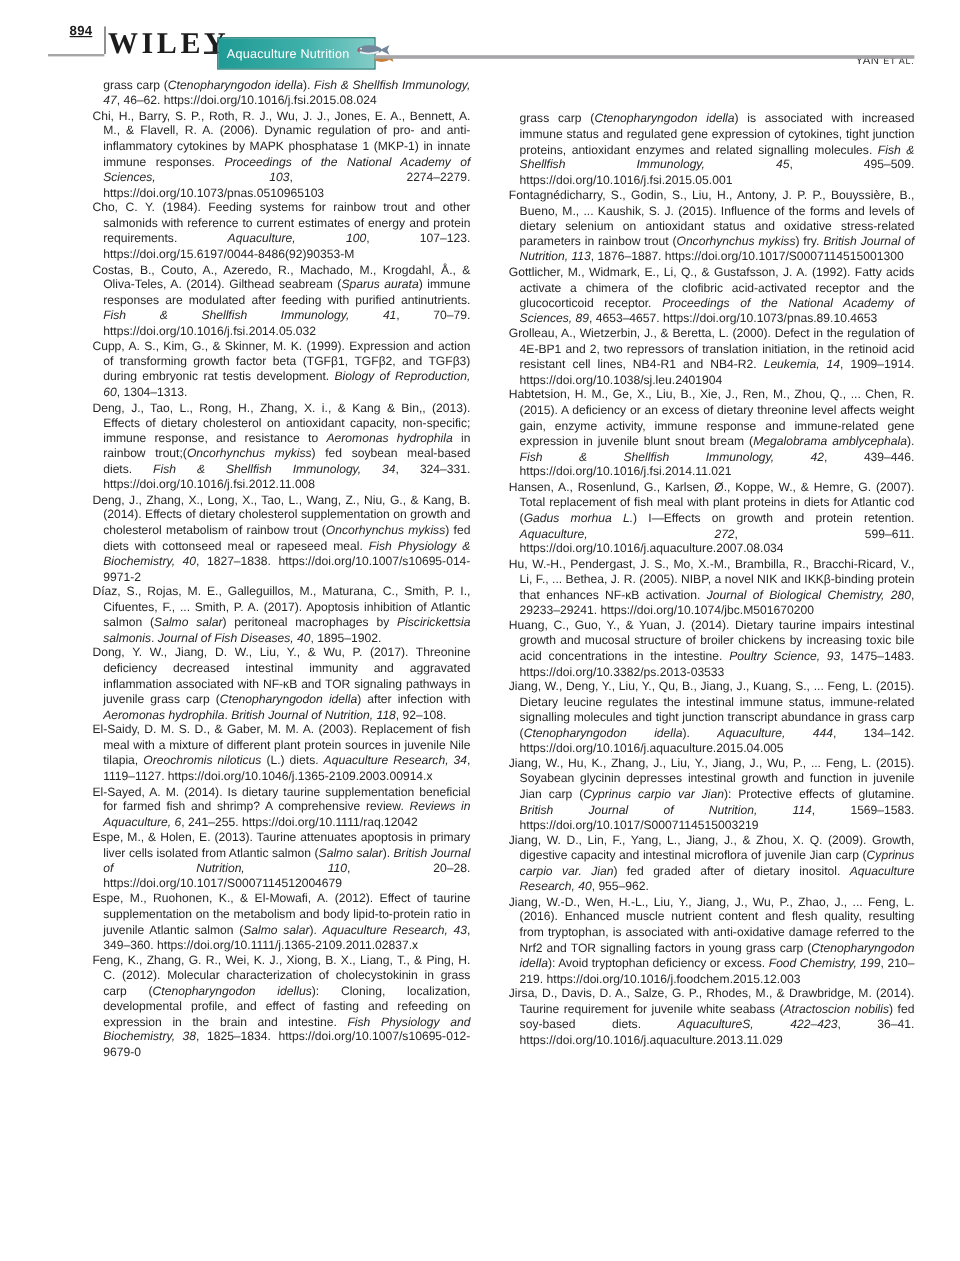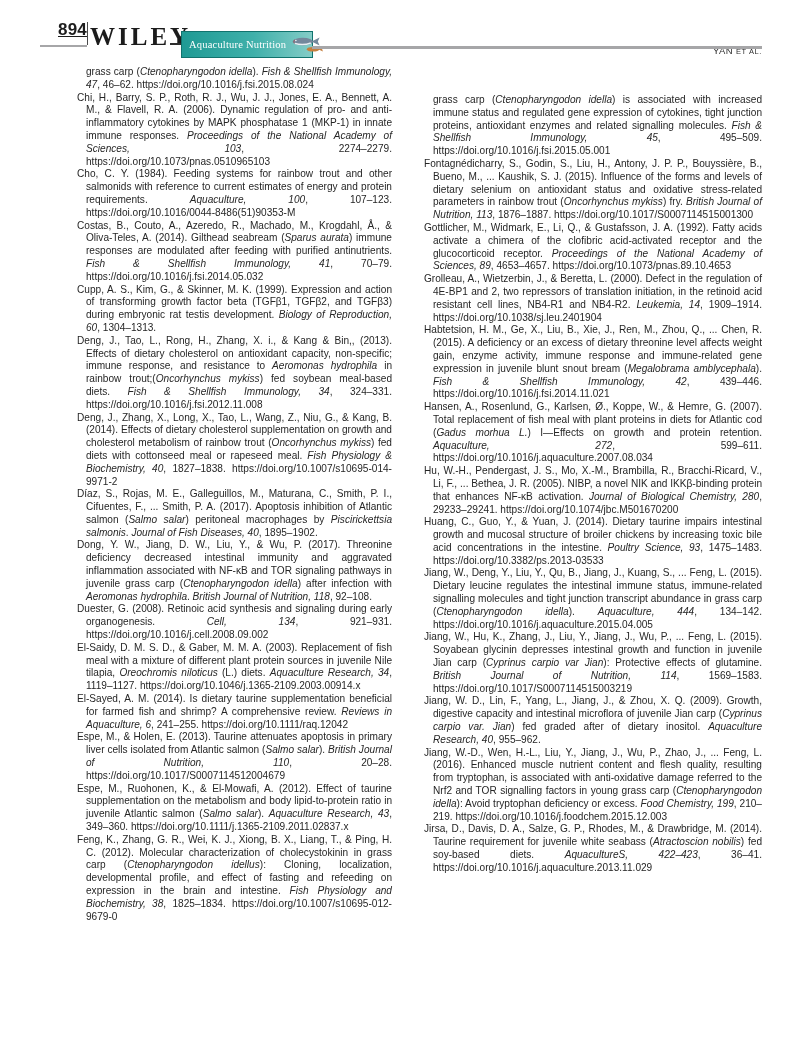--- a/index.html
+++ b/index.html
@@ -3,38 +3,38 @@
 <meta charset="utf-8">
 <style>
   html,body{margin:0;padding:0;}
   body{
     width:800px;height:1051px;background:#ffffff;position:relative;overflow:hidden;
     font-family:"Liberation Sans", sans-serif;color:#262626;
     -webkit-font-smoothing:antialiased;
   }
   
   header{position:relative;height:58px;}
-  .pgnum{position:absolute;left:58px;top:20px;font-size:17px;font-weight:bold;color:#1d1d1d;letter-spacing:.2px;text-decoration:underline;}
+  .pgnum{position:absolute;left:58px;top:20px;font-size:11px;font-weight:bold;color:#1d1d1d;letter-spacing:.2px;text-decoration:underline;}
   .vrule{position:absolute;left:87px;top:22px;width:1px;height:23px;background:#4a4a4a;}
   .hrule{position:absolute;background:#a6a6a8;}
   .hrule.left{left:40px;top:45px;width:47px;height:2px;}
   .hrule.right{left:312px;top:46px;width:450px;height:2.5px;}
   .wiley{
     position:absolute;left:90px;top:24px;
     font-family:"Liberation Serif", serif;font-size:25px;font-weight:bold;
     letter-spacing:3px;color:#1c1c1c;line-height:1;
   }
   .logo-dash{position:absolute;left:170px;top:43px;width:11px;height:2px;background:#2c2c2c;}
   .banner{
     position:absolute;left:181px;top:31px;width:132px;height:27px;box-sizing:border-box;
     background:linear-gradient(90deg,#1f9a94 0%,#3fb0aa 55%,#84ccc7 100%);
     border:1px solid #11736e;display:flex;align-items:center;padding:0 2px 0 7px;
   }
   .banner-title{
-    color:#ffffff;font-family:Liberation Serif, serif;font-size:10.5px;
+    color:#ffffff;font-family:Liberation Sans, sans-serif;font-size:10.5px;
     white-space:nowrap;flex:1;letter-spacing:.2px;
   }
   .banner svg{width:38px;height:23px;flex:0 0 auto;}
   .running-head{position:absolute;right:38px;top:45px;font-size:9.5px;color:#2e2e2e;letter-spacing:.4px;}
   .running-head .etal{font-size:7.5px;letter-spacing:.6px;}
   
   .content{display:flex;gap:32px;padding:8px 38px 0 77px;box-sizing:border-box;}
   .col{width:315px;flex:0 0 auto;}
   .col.rightcol{width:338px;margin-top:28px;}
   .ref{
@@ -67,28 +67,27 @@
       </svg>
     </div>
     <div class="running-head"><span>YAN </span><span class="etal">ET AL.</span></div>
     <div class="hrule right"></div>
   </header>
 
   <main class="content">
     <div class="col" id="col-left">
         <p class="ref cont"><span>grass carp (</span><i>Ctenopharyngodon idella</i><span>). </span><i>Fish &amp; Shellfish Immunology, 47</i><span>, 46–62. https://doi.org/10.1016/j.fsi.2015.08.024</span></p>
         <p class="ref"><span>Chi, H., Barry, S. P., Roth, R. J., Wu, J. J., Jones, E. A., Bennett, A. M., &amp; Flavell, R. A. (2006). Dynamic regulation of pro- and anti-inflammatory cytokines by MAPK phosphatase 1 (MKP-1) in innate immune responses. </span><i>Proceedings of the National Academy of Sciences, 103</i><span>, 2274–2279. https://doi.org/10.1073/pnas.0510965103</span></p>
-        <p class="ref"><span>Cho, C. Y. (1984). Feeding systems for rainbow trout and other salmonids with reference to current estimates of energy and protein requirements. </span><i>Aquaculture, 100</i><span>, 107–123. https://doi.org/10.1016/0044-8486(51)90353-M</span></p>
+        <p class="ref"><span>Cho, C. Y. (1984). Feeding systems for rainbow trout and other salmonids with reference to current estimates of energy and protein requirements. </span><i>Aquaculture, 100</i><span>, 107–123. https://doi.org/15.6197/0044-8486(92)90353-M</span></p>
         <p class="ref"><span>Costas, B., Couto, A., Azeredo, R., Machado, M., Krogdahl, Å., &amp; Oliva-Teles, A. (2014). Gilthead seabream (</span><i>Sparus aurata</i><span>) immune responses are modulated after feeding with purified antinutrients. </span><i>Fish &amp; Shellfish Immunology, 41</i><span>, 70–79. https://doi.org/10.1016/j.fsi.2014.05.032</span></p>
         <p class="ref"><span>Cupp, A. S., Kim, G., &amp; Skinner, M. K. (1999). Expression and action of transforming growth factor beta (TGFβ1, TGFβ2, and TGFβ3) during embryonic rat testis development. </span><i>Biology of Reproduction, 60</i><span>, 1304–1313.</span></p>
         <p class="ref"><span>Deng, J., Tao, L., Rong, H., Zhang, X. i., &amp; Kang &amp; Bin,,  (2013). Effects of dietary cholesterol on antioxidant capacity, non-specific; immune response, and resistance to </span><i>Aeromonas hydrophila</i><span> in rainbow trout;(</span><i>Oncorhynchus mykiss</i><span>) fed soybean meal-based diets. </span><i>Fish &amp; Shellfish Immunology, 34</i><span>, 324–331. https://doi.org/10.1016/j.fsi.2012.11.008</span></p>
         <p class="ref"><span>Deng, J., Zhang, X., Long, X., Tao, L., Wang, Z., Niu, G., &amp; Kang, B. (2014). Effects of dietary cholesterol supplementation on growth and cholesterol metabolism of rainbow trout (</span><i>Oncorhynchus mykiss</i><span>) fed diets with cottonseed meal or rapeseed meal. </span><i>Fish Physiology &amp; Biochemistry, 40</i><span>, 1827–1838. https://doi.org/10.1007/s10695-014-9971-2</span></p>
         <p class="ref"><span>Díaz, S., Rojas, M. E., Galleguillos, M., Maturana, C., Smith, P. I., Cifuentes, F., ... Smith, P. A. (2017). Apoptosis inhibition of Atlantic salmon (</span><i>Salmo salar</i><span>) peritoneal macrophages by </span><i>Piscirickettsia salmonis</i><span>. </span><i>Journal of Fish Diseases, 40</i><span>, 1895–1902.</span></p>
         <p class="ref"><span>Dong, Y. W., Jiang, D. W., Liu, Y., &amp; Wu, P. (2017). Threonine deficiency decreased intestinal immunity and aggravated inflammation associated with NF-κB and TOR signaling pathways in juvenile grass carp (</span><i>Ctenopharyngodon idella</i><span>) after infection with </span><i>Aeromonas hydrophila</i><span>. </span><i>British Journal of Nutrition, 118</i><span>, 92–108.</span></p>
-        <p class="ref"><span>Duester, G. (2008). Retinoic acid synthesis and signaling during early organogenesis. </span><i>Cell, 134</i><span>, 921–931. https://doi.org/10.1016/j.cell.2008.09.002</span></p>
         <p class="ref"><span>El-Saidy, D. M. S. D., &amp; Gaber, M. M. A. (2003). Replacement of fish meal with a mixture of different plant protein sources in juvenile Nile tilapia, </span><i>Oreochromis niloticus</i><span> (L.) diets. </span><i>Aquaculture Research, 34</i><span>, 1119–1127. https://doi.org/10.1046/j.1365-2109.2003.00914.x</span></p>
         <p class="ref"><span>El-Sayed, A. M. (2014). Is dietary taurine supplementation beneficial for farmed fish and shrimp? A comprehensive review. </span><i>Reviews in Aquaculture, 6</i><span>, 241–255. https://doi.org/10.1111/raq.12042</span></p>
         <p class="ref"><span>Espe, M., &amp; Holen, E. (2013). Taurine attenuates apoptosis in primary liver cells isolated from Atlantic salmon (</span><i>Salmo salar</i><span>). </span><i>British Journal of Nutrition, 110</i><span>, 20–28. https://doi.org/10.1017/S0007114512004679</span></p>
         <p class="ref"><span>Espe, M., Ruohonen, K., &amp; El-Mowafi, A. (2012). Effect of taurine supplementation on the metabolism and body lipid-to-protein ratio in juvenile Atlantic salmon (</span><i>Salmo salar</i><span>). </span><i>Aquaculture Research, 43</i><span>, 349–360. https://doi.org/10.1111/j.1365-2109.2011.02837.x</span></p>
         <p class="ref"><span>Feng, K., Zhang, G. R., Wei, K. J., Xiong, B. X., Liang, T., &amp; Ping, H. C. (2012). Molecular characterization of cholecystokinin in grass carp (</span><i>Ctenopharyngodon idellus</i><span>): Cloning, localization, developmental profile, and effect of fasting and refeeding on expression in the brain and intestine. </span><i>Fish Physiology and Biochemistry, 38</i><span>, 1825–1834. https://doi.org/10.1007/s10695-012-9679-0</span></p>
       </div>
     <div class="col rightcol" id="col-right">
         <p class="ref cont"><span>grass carp (</span><i>Ctenopharyngodon idella</i><span>) is associated with increased immune status and regulated gene expression of cytokines, tight junction proteins, antioxidant enzymes and related signalling molecules. </span><i>Fish &amp; Shellfish Immunology, 45</i><span>, 495–509. https://doi.org/10.1016/j.fsi.2015.05.001</span></p>
         <p class="ref"><span>Fontagnédicharry, S., Godin, S., Liu, H., Antony, J. P. P., Bouyssière, B., Bueno, M., ... Kaushik, S. J. (2015). Influence of the forms and levels of dietary selenium on antioxidant status and oxidative stress-related parameters in rainbow trout (</span><i>Oncorhynchus mykiss</i><span>) fry. </span><i>British Journal of Nutrition, 113</i><span>, 1876–1887. https://doi.org/10.1017/S0007114515001300</span></p>
         <p class="ref"><span>Gottlicher, M., Widmark, E., Li, Q., &amp; Gustafsson, J. A. (1992). Fatty acids activate a chimera of the clofibric acid-activated receptor and the glucocorticoid receptor. </span><i>Proceedings of the National Academy of Sciences, 89</i><span>, 4653–4657. https://doi.org/10.1073/pnas.89.10.4653</span></p>

